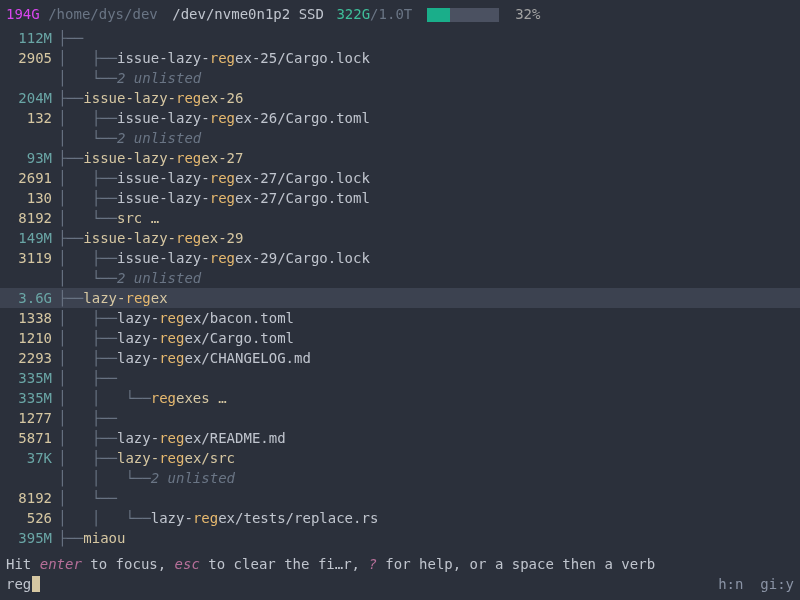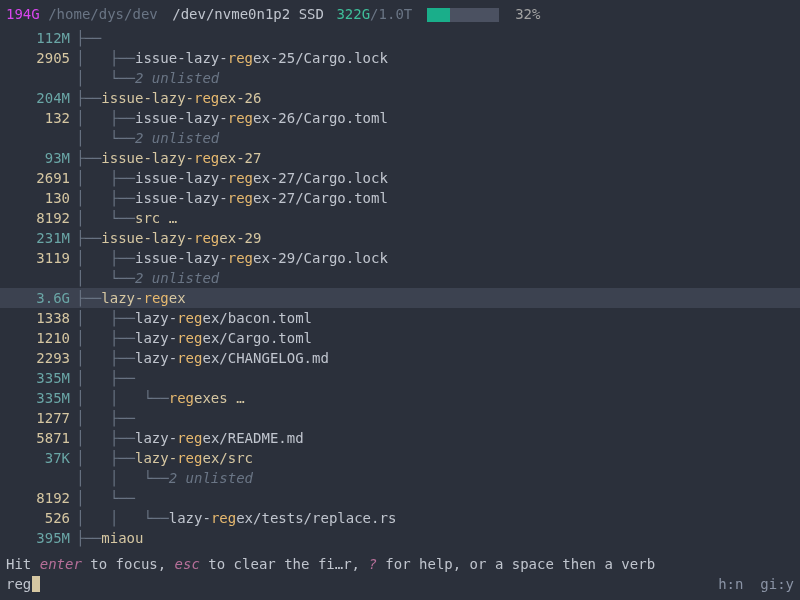--- a/index.html
+++ b/index.html
@@ -42,21 +42,21 @@
 
   .tree {
     flex: 1 1 auto;
     padding-top: 2px;
     overflow: hidden;
   }
   .row {
     display: flex;
     align-items: center;
     height: 20px;
-    padding-left: 24px;
+    padding-left: 6px;
     white-space: pre;
   }
   .row.selected { background: #3c4250; }
   .sz {
     width: 46px;
     text-align: right;
     margin-right: 6px;
   }
   .sz.unit { color: #6aa6a6; }
   .sz.num { color: #d6c7a2; }
@@ -102,21 +102,21 @@
     <div class="row"><span class="sz unit">112M</span><span class="branch">├──</span></div>
     <div class="row"><span class="sz num">2905</span><span class="branch">│   ├──</span><span class="path">issue-lazy-<span class="match">reg</span>ex-25/Cargo.lock</span></div>
     <div class="row"><span class="sz "></span><span class="branch">│   └──</span><span class="unlisted">2 unlisted</span></div>
     <div class="row"><span class="sz unit">204M</span><span class="branch">├──</span><span class="lazy">issue-lazy-<span class="match">reg</span>ex-26</span></div>
     <div class="row"><span class="sz num">132</span><span class="branch">│   ├──</span><span class="path">issue-lazy-<span class="match">reg</span>ex-26/Cargo.toml</span></div>
     <div class="row"><span class="sz "></span><span class="branch">│   └──</span><span class="unlisted">2 unlisted</span></div>
     <div class="row"><span class="sz unit">93M</span><span class="branch">├──</span><span class="lazy">issue-lazy-<span class="match">reg</span>ex-27</span></div>
     <div class="row"><span class="sz num">2691</span><span class="branch">│   ├──</span><span class="path">issue-lazy-<span class="match">reg</span>ex-27/Cargo.lock</span></div>
     <div class="row"><span class="sz num">130</span><span class="branch">│   ├──</span><span class="path">issue-lazy-<span class="match">reg</span>ex-27/Cargo.toml</span></div>
     <div class="row"><span class="sz num">8192</span><span class="branch">│   └──</span><span class="lazy">src …</span></div>
-    <div class="row"><span class="sz unit">231M</span><span class="branch">├──</span><span class="lazy">issue-lazy-<span class="match">reg</span>ex-29</span></div>
+    <div class="row"><span class="sz unit">149M</span><span class="branch">├──</span><span class="lazy">issue-lazy-<span class="match">reg</span>ex-29</span></div>
     <div class="row"><span class="sz num">3119</span><span class="branch">│   ├──</span><span class="path">issue-lazy-<span class="match">reg</span>ex-29/Cargo.lock</span></div>
     <div class="row"><span class="sz "></span><span class="branch">│   └──</span><span class="unlisted">2 unlisted</span></div>
     <div class="row selected"><span class="sz unit">3.6G</span><span class="branch">├──</span><span class="lazy">lazy-<span class="match">reg</span>ex</span></div>
     <div class="row"><span class="sz num">1338</span><span class="branch">│   ├──</span><span class="path">lazy-<span class="match">reg</span>ex/bacon.toml</span></div>
     <div class="row"><span class="sz num">1210</span><span class="branch">│   ├──</span><span class="path">lazy-<span class="match">reg</span>ex/Cargo.toml</span></div>
     <div class="row"><span class="sz num">2293</span><span class="branch">│   ├──</span><span class="path">lazy-<span class="match">reg</span>ex/CHANGELOG.md</span></div>
     <div class="row"><span class="sz unit">335M</span><span class="branch">│   ├──</span></div>
     <div class="row"><span class="sz unit">335M</span><span class="branch">│   │   └──</span><span class="lazy"><span class="match">reg</span>exes …</span></div>
     <div class="row"><span class="sz num">1277</span><span class="branch">│   ├──</span></div>
     <div class="row"><span class="sz num">5871</span><span class="branch">│   ├──</span><span class="path">lazy-<span class="match">reg</span>ex/README.md</span></div>

